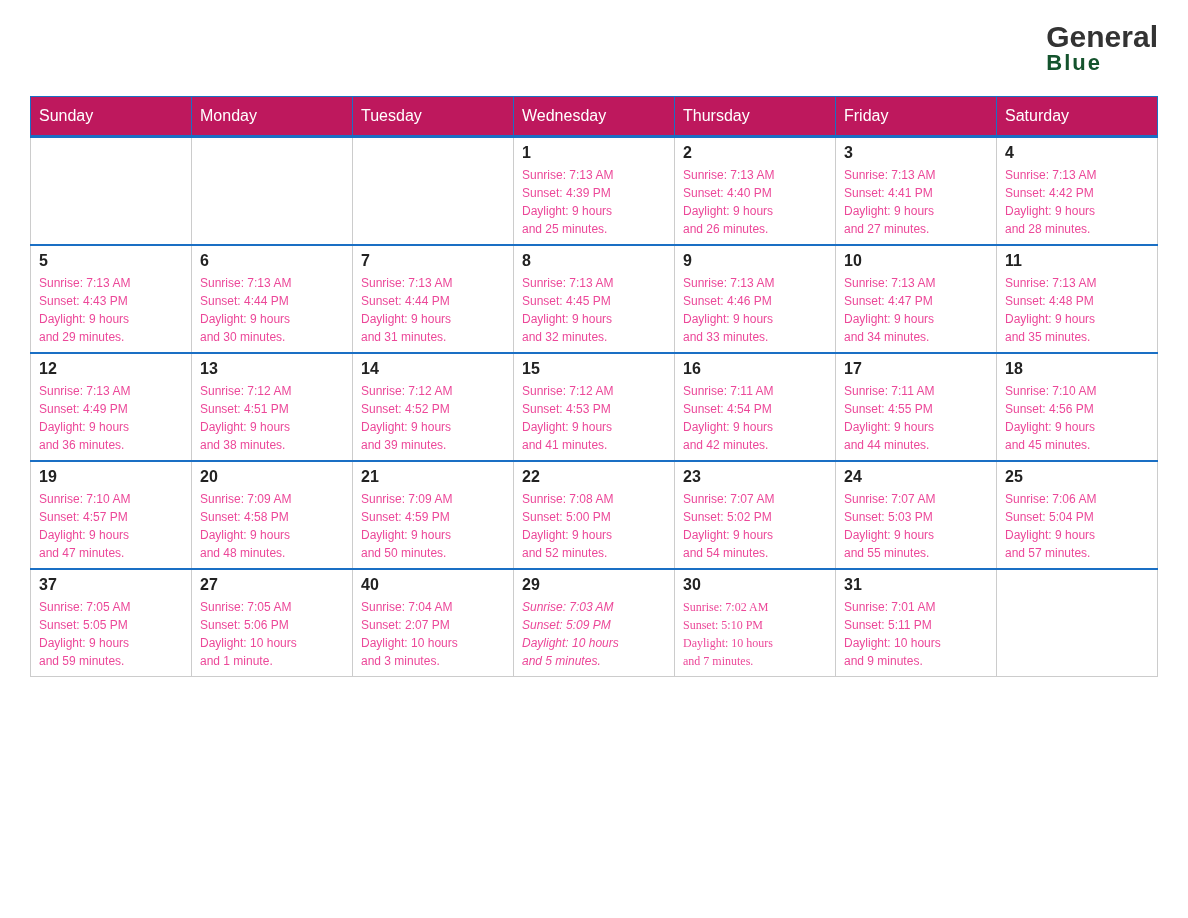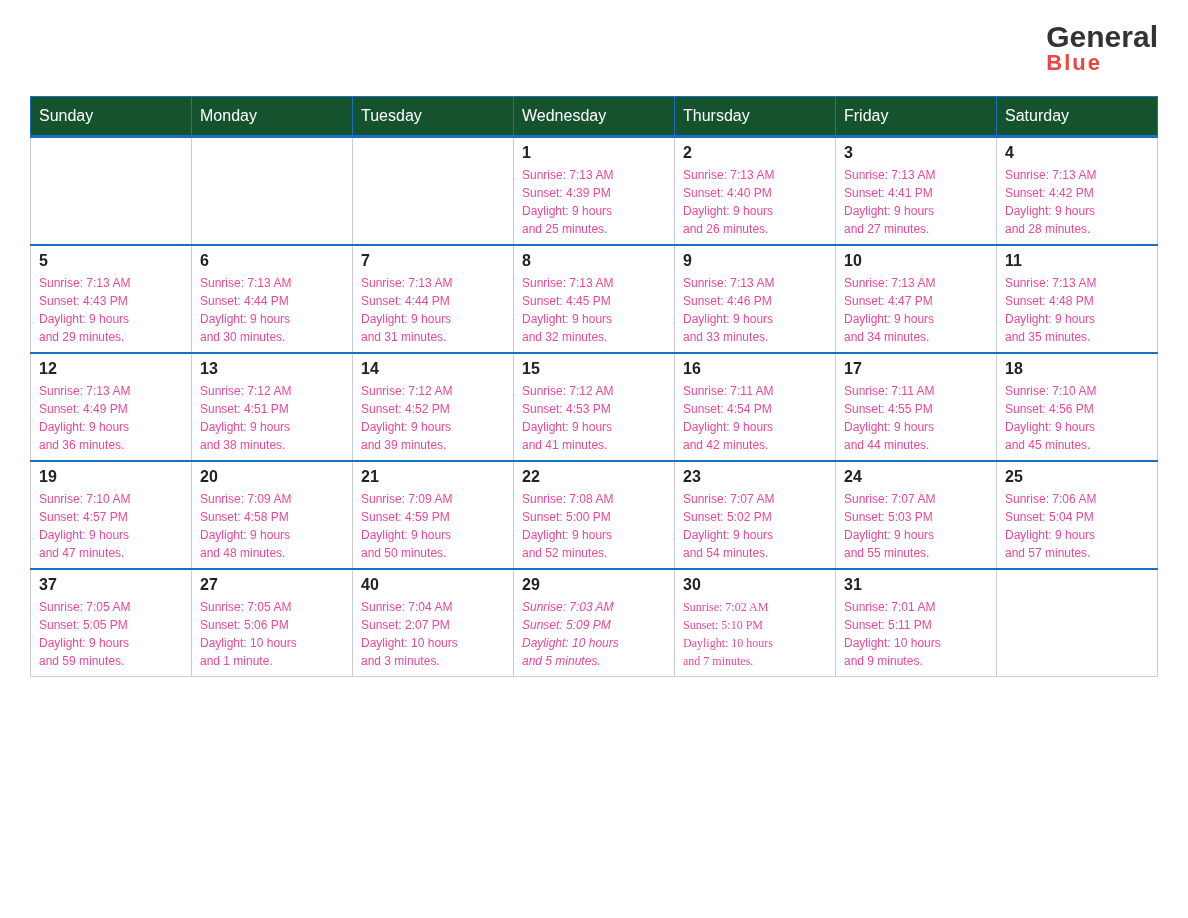--- a/index.html
+++ b/index.html
@@ -28,21 +28,21 @@
     .location {
       font-size: 22px;
       color: #444;
       margin-top: 4px;
     }
     .calendar {
       width: 100%;
       border-collapse: collapse;
     }
     .calendar th {
-      background-color: #14532d;
+      background-color: #be185d;
       color: #fff;
       font-size: 16px;
       font-weight: normal;
       padding: 10px 8px;
       text-align: left;
       border: 1px solid #1a6fc4;
     }
     .calendar td {
       border: 1px solid #ccc;
       vertical-align: top;
@@ -75,21 +75,21 @@
     .logo-container {
       display: flex;
       align-items: center;
     }
     .logo-word {
       font-size: 30px;
       font-weight: bold;
       color: #333;
     }
     .logo-bottom {
-      color: #ef4444;
+      color: #14532d;
       font-size: 22px;
       font-weight: bold;
       letter-spacing: 2px;
       margin-top: -4px;
       display: block;
     }
   </style>
 </head>
 <body>
 

